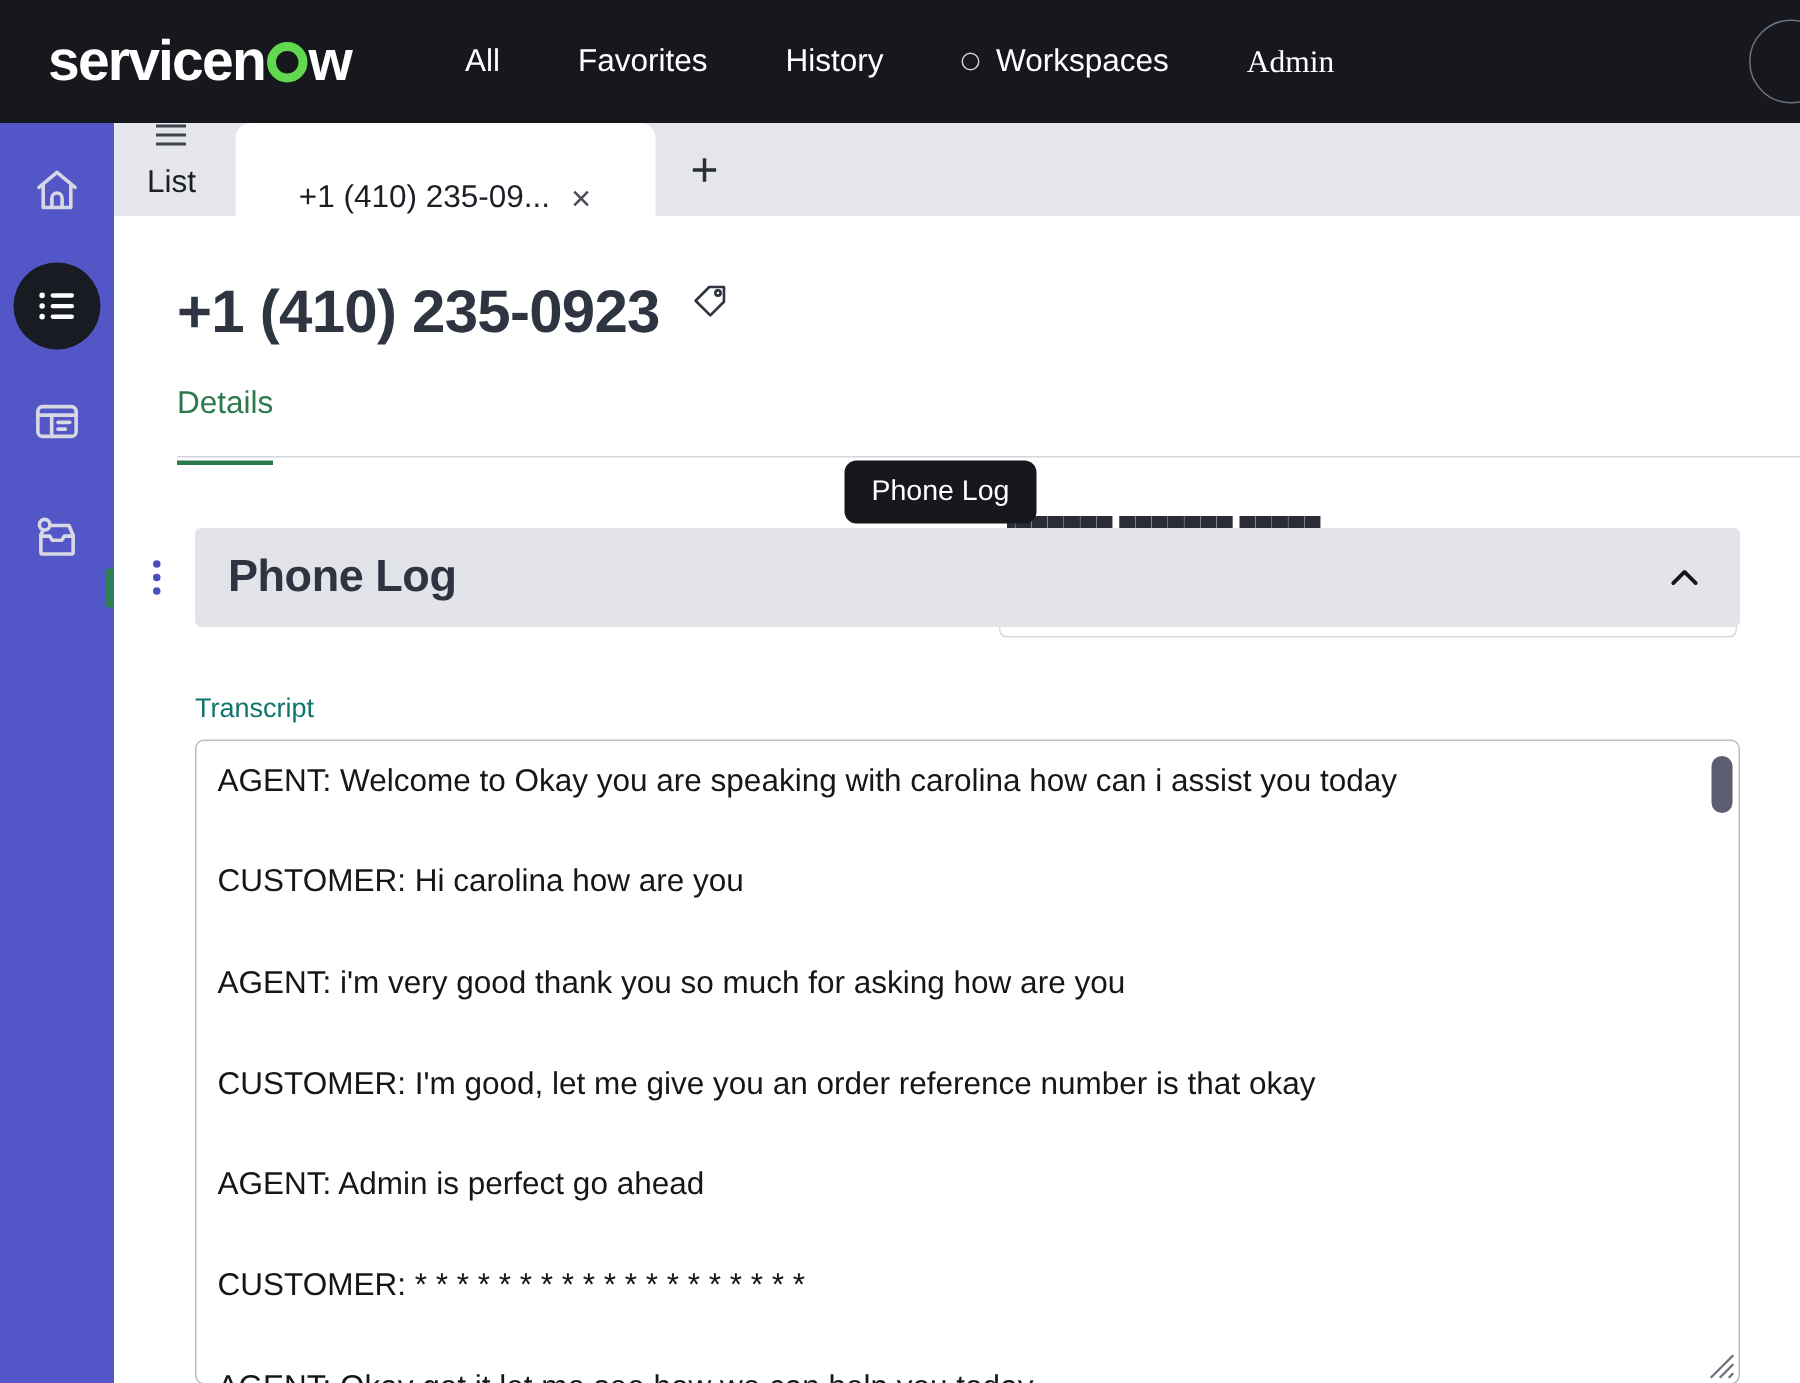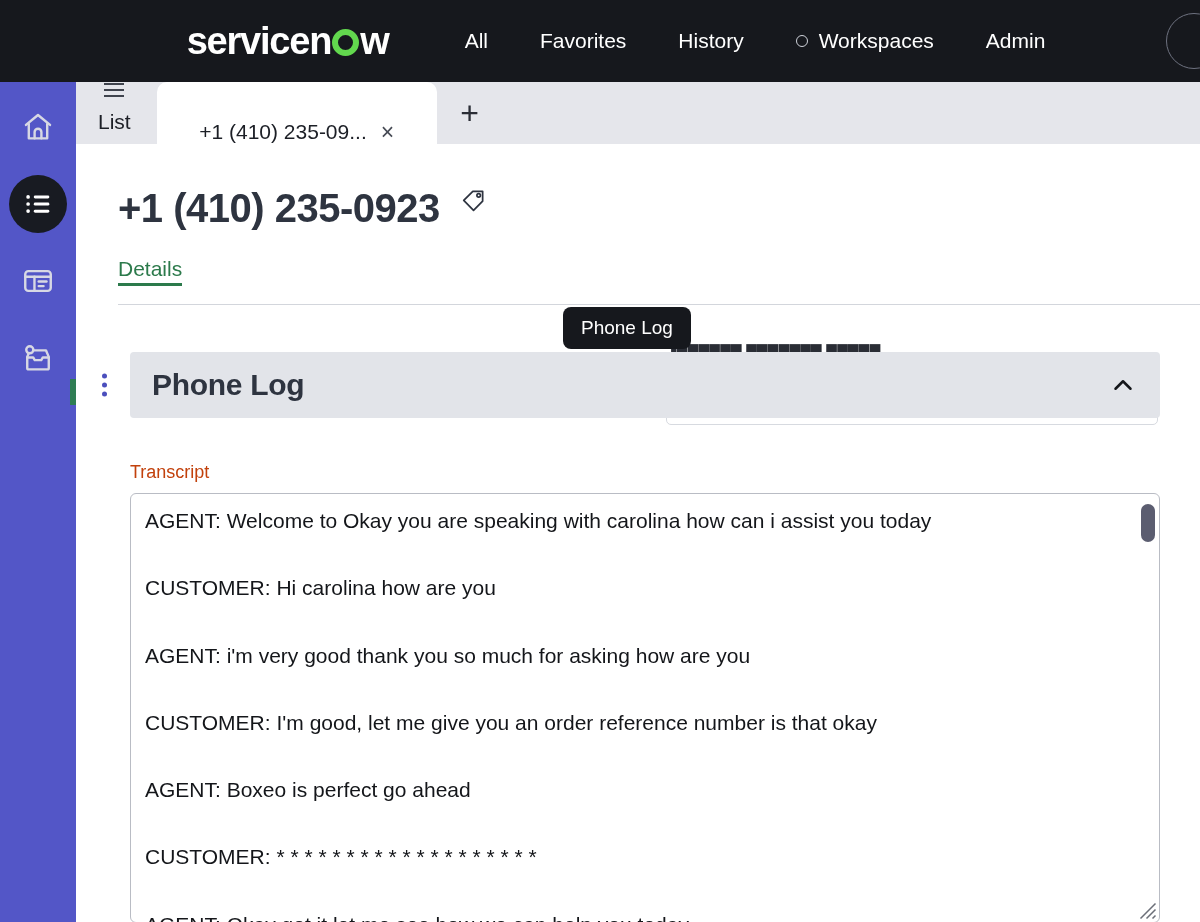--- a/index.html
+++ b/index.html
@@ -11,21 +11,20 @@
   }
   #app { position: relative; width: 1200px; height: 922px; }
 
   
   .topnav {
     position: absolute; top: 0; left: 0;
     width: 1200px; height: 82px;
     background: #16181d;
     display: flex; align-items: center;
     overflow: hidden;
-    justify-content: center;
   }
   .brand {
     margin-left: 32px;
     display: flex; align-items: baseline;
     color: #ffffff;
     font-size: 38px; font-weight: 700;
     letter-spacing: -1.2px;
     user-select: none;
   }
   .brand .o-mark {
@@ -39,21 +38,21 @@
   .nav-links { display: flex; align-items: center; margin-left: 76px; }
   .nav-link {
     color: #ffffff;
     font-size: 21px;
     font-weight: 400;
     margin-right: 52px;
     white-space: nowrap;
     cursor: pointer;
     display: flex; align-items: center; gap: 11px;
   }
-  .nav-link:last-child { margin-right: 0; }
+  .nav-link:last-child { margin-right: 0; font-family: Liberation Serif, serif; }
   .ws-dot {
     width: 12px; height: 12px;
     border-radius: 50%;
     border: 1.6px solid #cfd2da;
     display: inline-block;
   }
   .avatar-ring {
     position: absolute;
     right: -22px; top: 13px;
     width: 56px; height: 56px;
@@ -142,21 +141,21 @@
   .tag-icon { width: 28px; height: 28px; display: block; cursor: pointer; }
 
   .tabs-row {
     position: relative;
     margin-top: 26px; padding-left: 42px;
     height: 48px;
   }
   .tab-details {
     display: inline-block;
     font-size: 21px; color: #2c7a4b;
-    padding-bottom: 2px;
+    padding-bottom: 26px;
     border-bottom: 3px solid #2c7a4b;
     cursor: pointer;
   }
   .tabs-underline {
     position: absolute; left: 42px; right: 0; bottom: 0;
     height: 1px; background: #d3d6dc;
   }
 
   
   .ghost-field {
@@ -216,21 +215,21 @@
     margin-left: 22px; letter-spacing: -0.3px;
   }
   .chevron-btn {
     position: absolute; right: 22px; top: 50%;
     transform: translateY(-50%);
     width: 30px; height: 30px; cursor: pointer;
   }
 
   
   .field-block { position: absolute; left: 54px; top: 318px; width: 1030px; }
-  .field-label { font-size: 18px; color: #c2410c; margin-bottom: 10px; }
+  .field-label { font-size: 18px; color: #0f766e; margin-bottom: 10px; }
   .transcript-wrap {
     position: relative;
     border: 1px solid #b9bcc4;
     border-radius: 6px;
     background: #ffffff;
     height: 430px;
     overflow: hidden;
   }
   .transcript-body {
     padding: 14px 40px 0 14px;
@@ -381,21 +380,21 @@
     </div>
 
     <div class="field-block">
       <div class="field-label">Transcript</div>
       <div class="transcript-wrap">
         <div class="transcript-body">
           <div class="t-line">AGENT: Welcome to Okay you are speaking with carolina how can i assist you today</div>
           <div class="t-line">CUSTOMER: Hi carolina how are you</div>
           <div class="t-line">AGENT: i'm very good thank you so much for asking how are you</div>
           <div class="t-line">CUSTOMER: I'm good, let me give you an order reference number is that okay</div>
-          <div class="t-line">AGENT: Boxeo is perfect go ahead</div>
+          <div class="t-line">AGENT: Admin is perfect go ahead</div>
           <div class="t-line">CUSTOMER: * * * * * * * * * * * * * * * * * * *</div>
           <div class="t-line">AGENT: Okay got it let me see how we can help you today</div>
         </div>
         <div class="sb-track">
           <div class="sb-thumb"></div>
         </div>
         <svg class="resize-grip" viewBox="0 0 12 12">
           <path d="M11 1 1 11M11 5 5 11M11 9l-2 2" stroke="#6b6f78" stroke-width="1"></path>
         </svg>
       </div>

